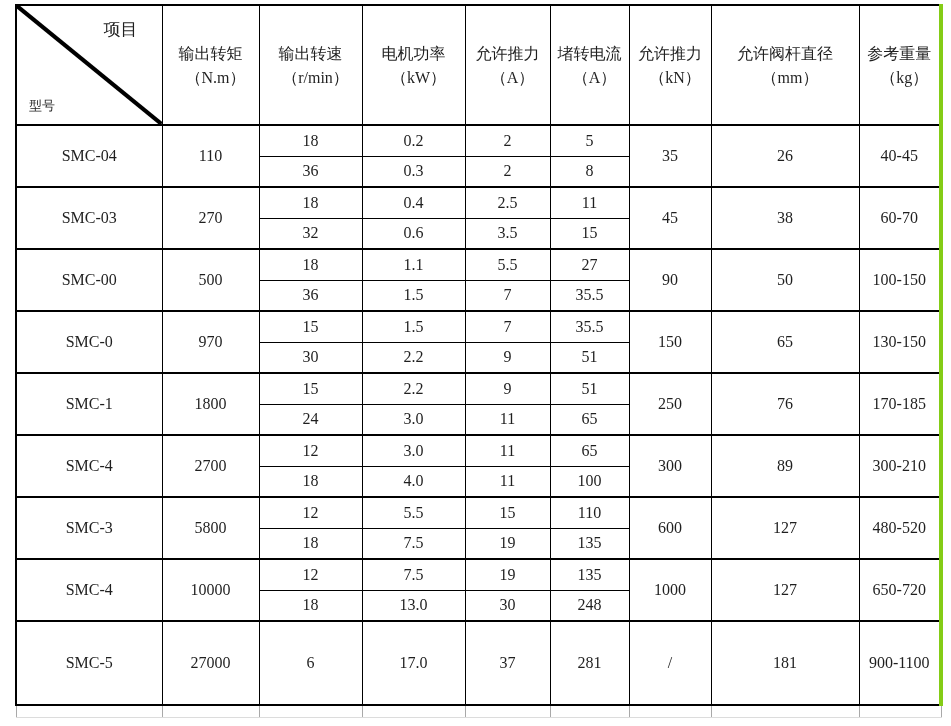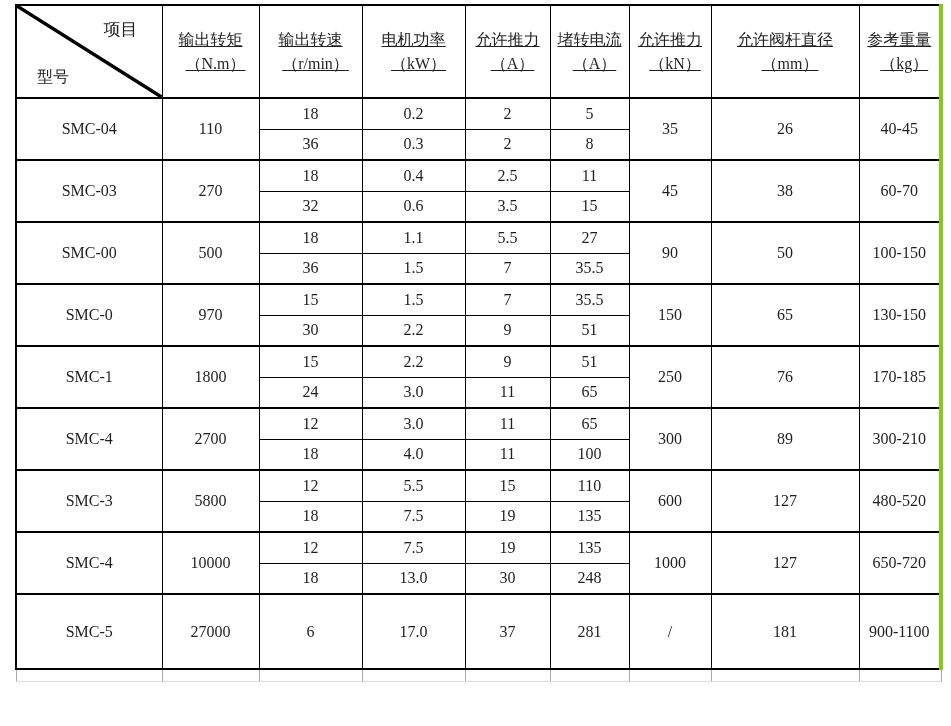--- a/index.html
+++ b/index.html
@@ -30,33 +30,33 @@
   }
   th, td {
     border: 1px solid #000000;
     text-align: center;
     vertical-align: middle;
     font-size: 16px;
     font-weight: 400;
     padding: 0;
     overflow: hidden;
   }
-  thead tr { height: 93px; text-decoration: underline; }
+  thead tr { height: 120px; }
   thead th {
     border-top: 2px solid #000000;
     border-bottom: 2px solid #000000;
   }
   .hdr-label { line-height: 1.55; }
   .hdr-unit  { line-height: 1.35; padding-left: 10px; }
   tr.block-start > td { border-top: 2px solid #000000; }
   tr.last-data > td { border-bottom: 2px solid #000000; }
   .edge-l { border-left: 2px solid #000000; }
   .edge-r { border-right: 4px solid #84cc16; }
   tbody tr.vrow { height: 31px; }
-  tbody tr.single-row { height: 75px; }
+  tbody tr.single-row { height: 84px; }
   tr.stub { height: 12px; }
   tr.stub > td {
     border: 1px solid #a9a9a9;
     border-top: none;
     border-bottom: 1px solid #dcdcdc;
   }
   
   th.corner {
     position: relative;
     padding: 0;
@@ -69,22 +69,22 @@
   }
   .corner-top-right {
     position: absolute;
     top: 12px;
     right: 24px;
     font-size: 17px;
   }
   .corner-bottom-left {
     position: absolute;
     bottom: 9px;
-    left: 20px;
-    font-size: 16px;
+    left: 12px;
+    font-size: 13px;
   }
 </style>
 </head>
 <body>
 
 <div class="page">
 
 
   <table class="spec">
     <colgroup>

